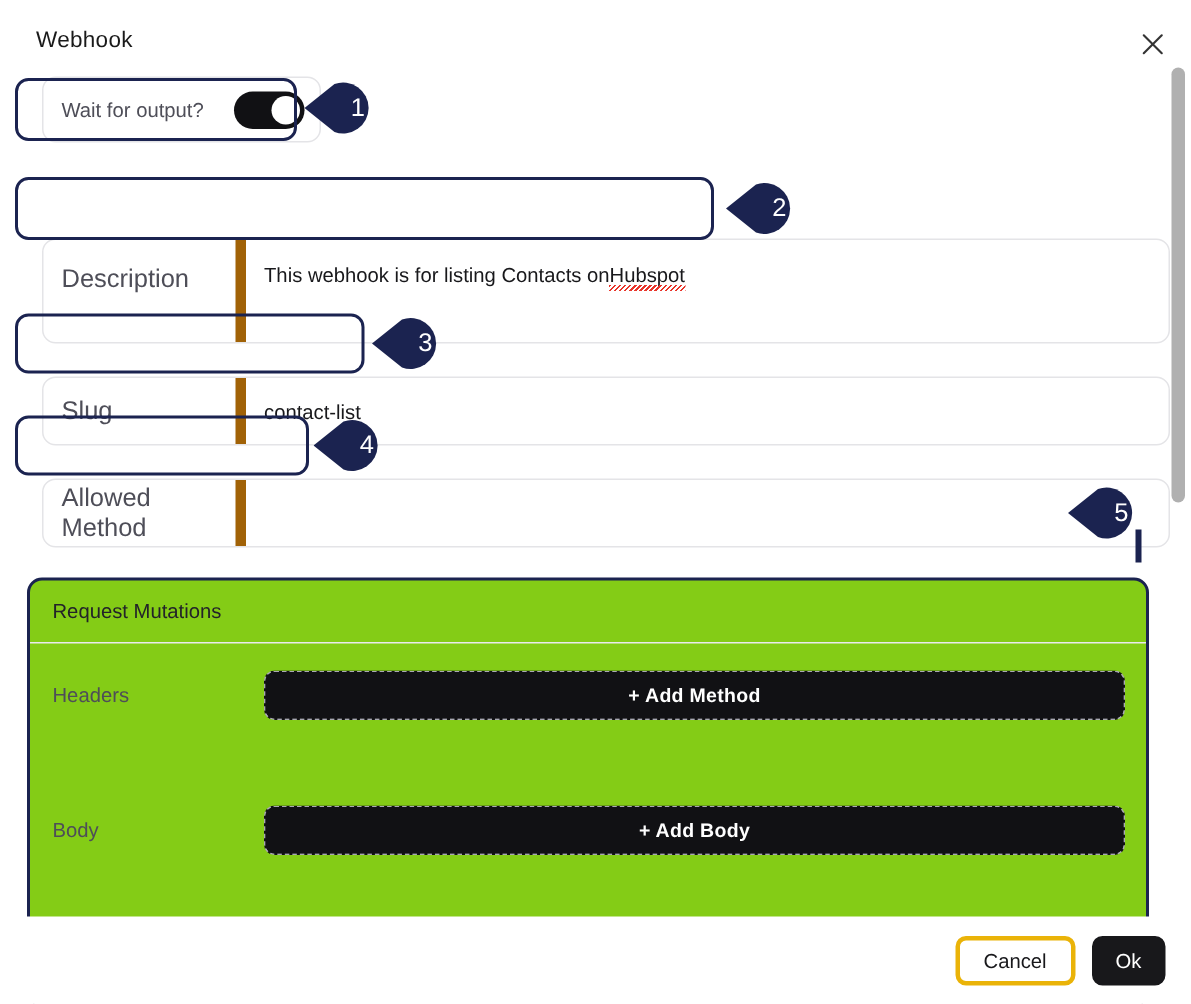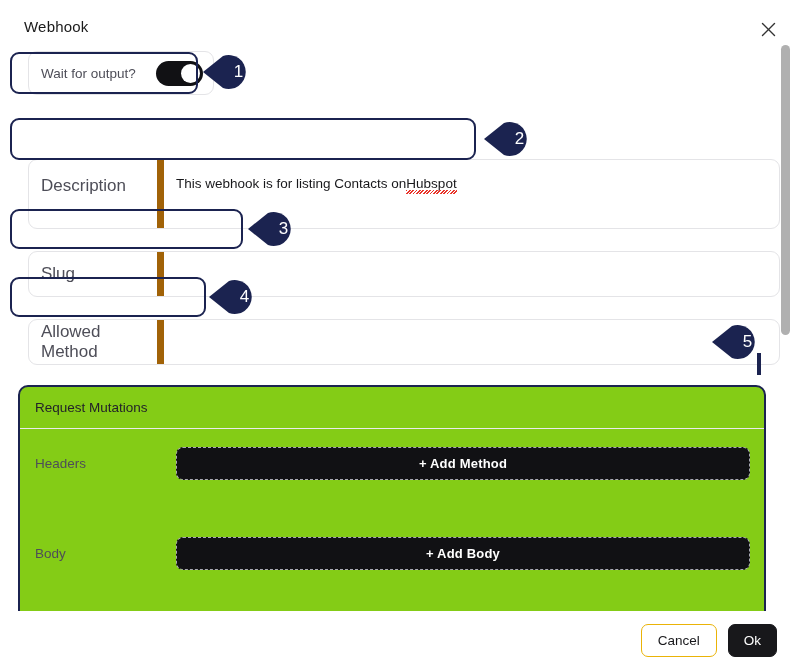--- a/index.html
+++ b/index.html
@@ -233,21 +233,21 @@
     font-size: 13.5px;
     display: flex;
     align-items: center;
     justify-content: center;
     cursor: pointer;
   }
   .btn-cancel {
     min-width: 76px;
     padding: 0 16px;
     background: #ffffff;
-    border: 1px solid #eab308;
+    border: 3px solid #eab308;
     color: #18181b;
   }
   .btn-ok {
     min-width: 46px;
     padding: 0 15px;
     background: #18181b;
     border: 1px solid #18181b;
     color: #ffffff;
   }
 
@@ -323,20 +323,21 @@
     <div class="field-row" id="row-description">
       <div class="field-label">Description</div>
       <div class="field-value">
           <span>This webhook is for listing Contacts on </span>
           <span class="spell-error">Hubspot</span>
         </div>
     </div>
 
     <div class="field-row" id="row-slug">
       <div class="field-label">Slug</div>
+      <div class="field-value">contact-list</div>
     </div>
 
     <div class="field-row" id="row-method">
       <div class="field-label">Allowed Method</div>
     </div>
 
     <div class="mutations-card">
       <div class="mutations-title">Request Mutations</div>
 
       <div class="mut-row" id="mut-headers">

